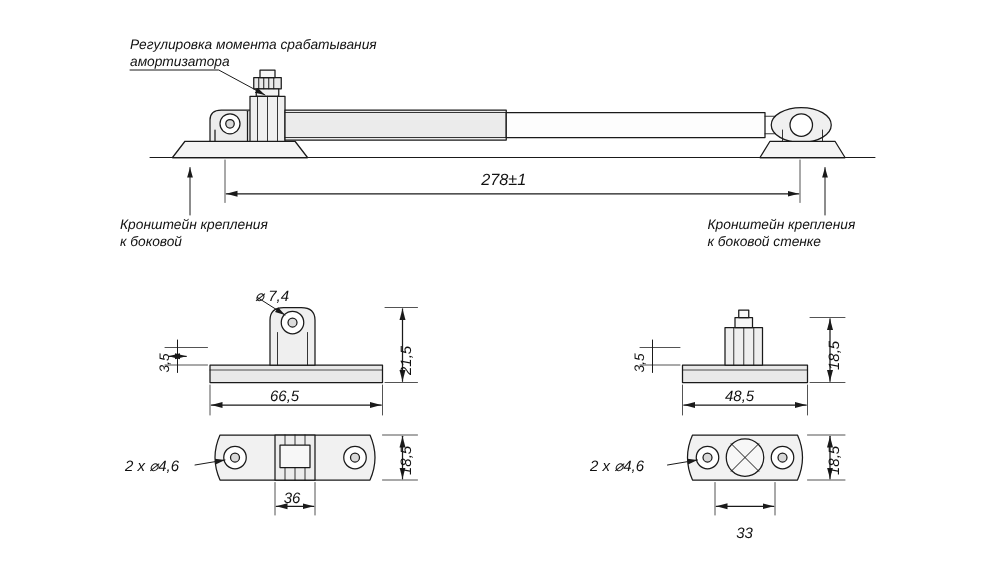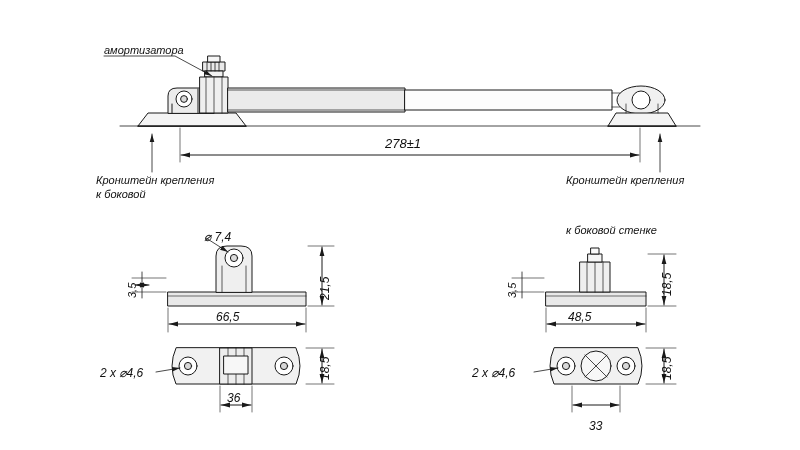--- a/index.html
+++ b/index.html
@@ -202,38 +202,39 @@
 
         <line x1="572" y1="386" x2="572" y2="412" stroke-width="0.6"></line>
         <line x1="620" y1="386" x2="620" y2="412" stroke-width="0.6"></line>
         <line x1="573" y1="405" x2="619" y2="405" marker-start="url(#arrR)" marker-end="url(#arrL)"></line>
 
         <path d="M534,372 L558,368" stroke-width="0.8" marker-end="url(#arrHead)"></path>
       </g>
     </g>
   </svg>
 
+  <div class="lbl" style="left:104px; top:30px;">Регулировка момента срабатывания</div>
   <div class="lbl" style="left:104px; top:44px;">амортизатора</div>
 
   <div class="lbl" style="left:96px; top:174px;">Кронштейн крепления</div>
   <div class="lbl" style="left:96px; top:188px;">к боковой</div>
 
   <div class="lbl" style="left:566px; top:174px;">Кронштейн крепления</div>
-  <div class="lbl" style="left:566px; top:188px;margin-top:36px;">к боковой стенке</div>
+  <div class="lbl" style="left:566px; top:188px;">к боковой стенке</div>
 
   <div class="dim" style="left:385px; top:136px; font-size:13px;">278±1</div>
 
   <div class="dim small rot90" style="left:126px; top:298px;">3,5</div>
   <div class="dim" style="left:172px; top:230px;margin-left:32px;">⌀ 7,4</div>
   <div class="dim rot90" style="left:318px; top:300px;">21,5</div>
   <div class="dim" style="left:216px; top:310px;">66,5</div>
   <div class="dim rot90" style="left:318px; top:380px;">18,5</div>
   <div class="dim" style="left:227px; top:391px;">36</div>
   <div class="dim" style="left:100px; top:366px;">2 x ⌀4,6</div>
 
   <div class="dim small rot90" style="left:506px; top:298px;">3,5</div>
   <div class="dim rot90" style="left:660px; top:296px;">18,5</div>
-  <div class="dim" style="left:568px; top:310px;text-align:center;">48,5</div>
+  <div class="dim" style="left:580px; top:310px;text-align:center;">48,5</div>
   <div class="dim rot90" style="left:660px; top:380px;">18,5</div>
   <div class="dim" style="left:589px; top:391px;margin-top:28px;">33</div>
   <div class="dim" style="left:472px; top:366px;">2 x ⌀4,6</div>
 
 </div>
 
 </body></html>

